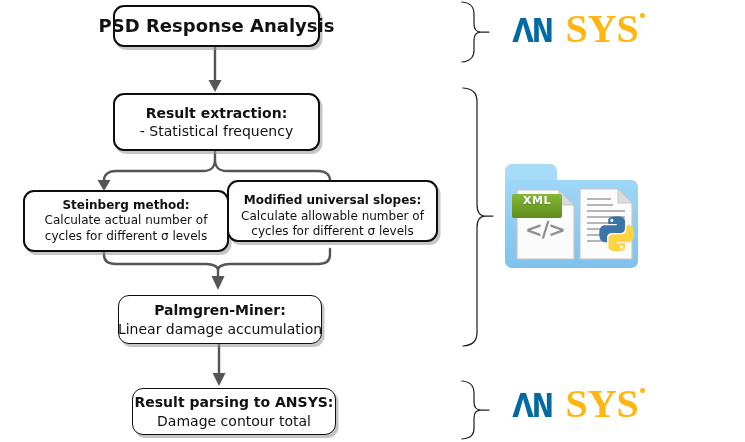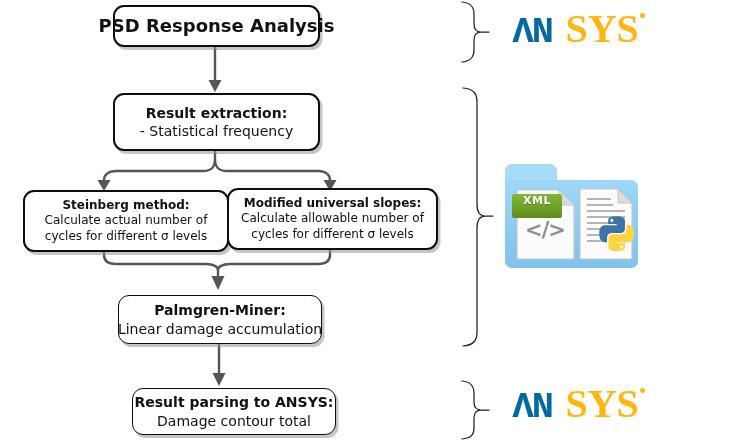--- a/index.html
+++ b/index.html
@@ -14,21 +14,21 @@
     position:absolute;background:#fff;border:2px solid #0d0d0d;border-radius:11px;
     box-shadow:2.5px 3px 0 rgba(150,150,150,.55);
     display:flex;flex-direction:column;align-items:center;justify-content:center;
     text-align:center;font-size:14px;line-height:1.3;
   }
   .fbox .t{font-weight:bold;white-space:nowrap;}
   .fbox .l{white-space:nowrap;}
   .b-psd {left:113px;top:5px;  width:203px;height:38px;font-size:18px;}
   .b-ext {left:113px;top:93px; width:203px;height:54px;}
   .b-stein{left:3px;  top:190px;width:202px;height:58px;font-size:12px;margin-left:20px;}
-  .b-mod {left:227px;top:188px;width:207px;height:58px;font-size:12px;}
+  .b-mod {left:227px;top:180px;width:207px;height:58px;font-size:12px;justify-content:flex-end;}
   .b-palm{left:118px;top:295px;width:202px;height:47px;border-width:1.5px;}
   .b-pars{left:132px;top:388px;width:202px;height:45px;border-width:1.5px;}
 
   
   .ansys{position:absolute;display:flex;align-items:baseline;user-select:none;}
   .ansys .an{font-family:Liberation Mono, monospace;font-weight:800;
     font-size:37px;letter-spacing:-2.5px;color:#0369a1;line-height:1;}
   .ansys .sys{font-family:"Liberation Serif","DejaVu Serif",serif;font-weight:bold;
     font-size:40px;color:#FFB612;line-height:1;margin-left:14px;}
   .ansys .rdot{width:5px;height:5px;border-radius:50%;background:#FFB612;

